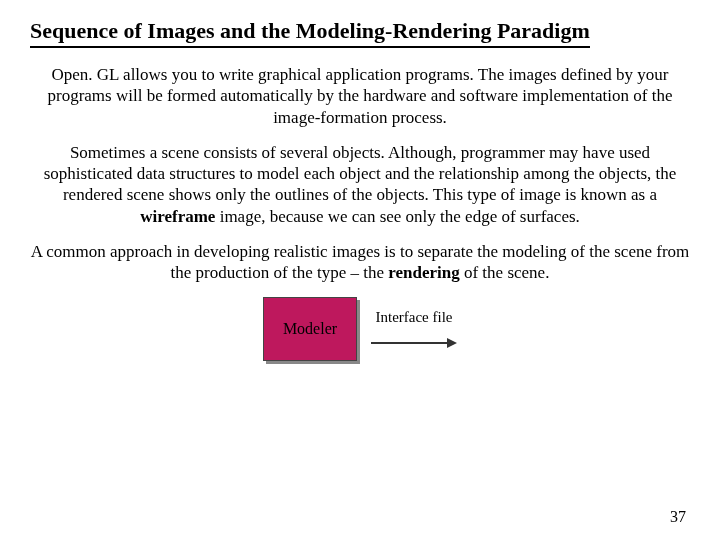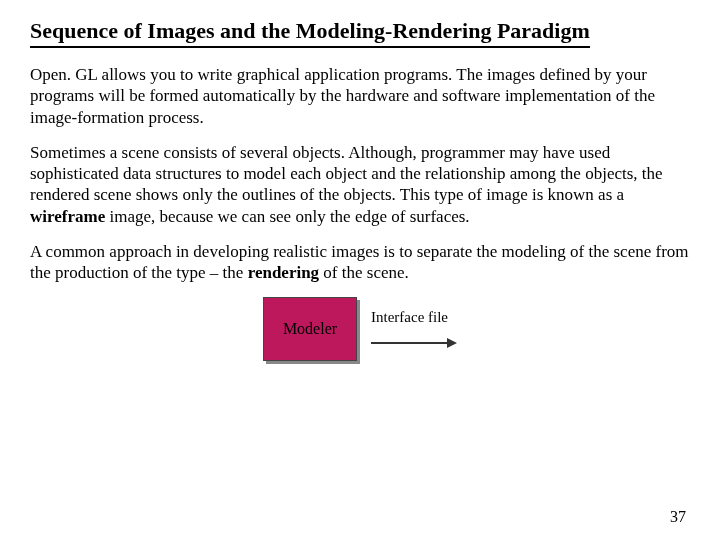--- a/index.html
+++ b/index.html
@@ -27,20 +27,21 @@
     border-bottom: 2px solid #000;
     padding-bottom: 2px;
     display: inline-block;
   }
   .title-wrap {
     margin-bottom: 12px;
   }
   p.body {
     margin: 0 0 14px 0;
     line-height: 1.25;
+    text-align: center;
   }
   .diagram {
     display: flex;
     align-items: center;
     justify-content: center;
     gap: 14px;
     margin: 6px 0 18px 0;
   }
   .dbox {
     width: 92px;
@@ -49,21 +50,21 @@
     border: 1px solid #444;
     box-shadow: 3px 3px 0 #888;
     display: flex;
     align-items: center;
     justify-content: center;
     font-size: 16px;
   }
   .arrow-wrap {
     display: flex;
     flex-direction: column;
-    align-items: flex-start;
+    align-items: center;
     gap: 10px;
   }
   .arrow-label {
     font-size: 15px;
   }
   .arrow {
     width: 86px;
     height: 14px;
   }
   .pagenum {

